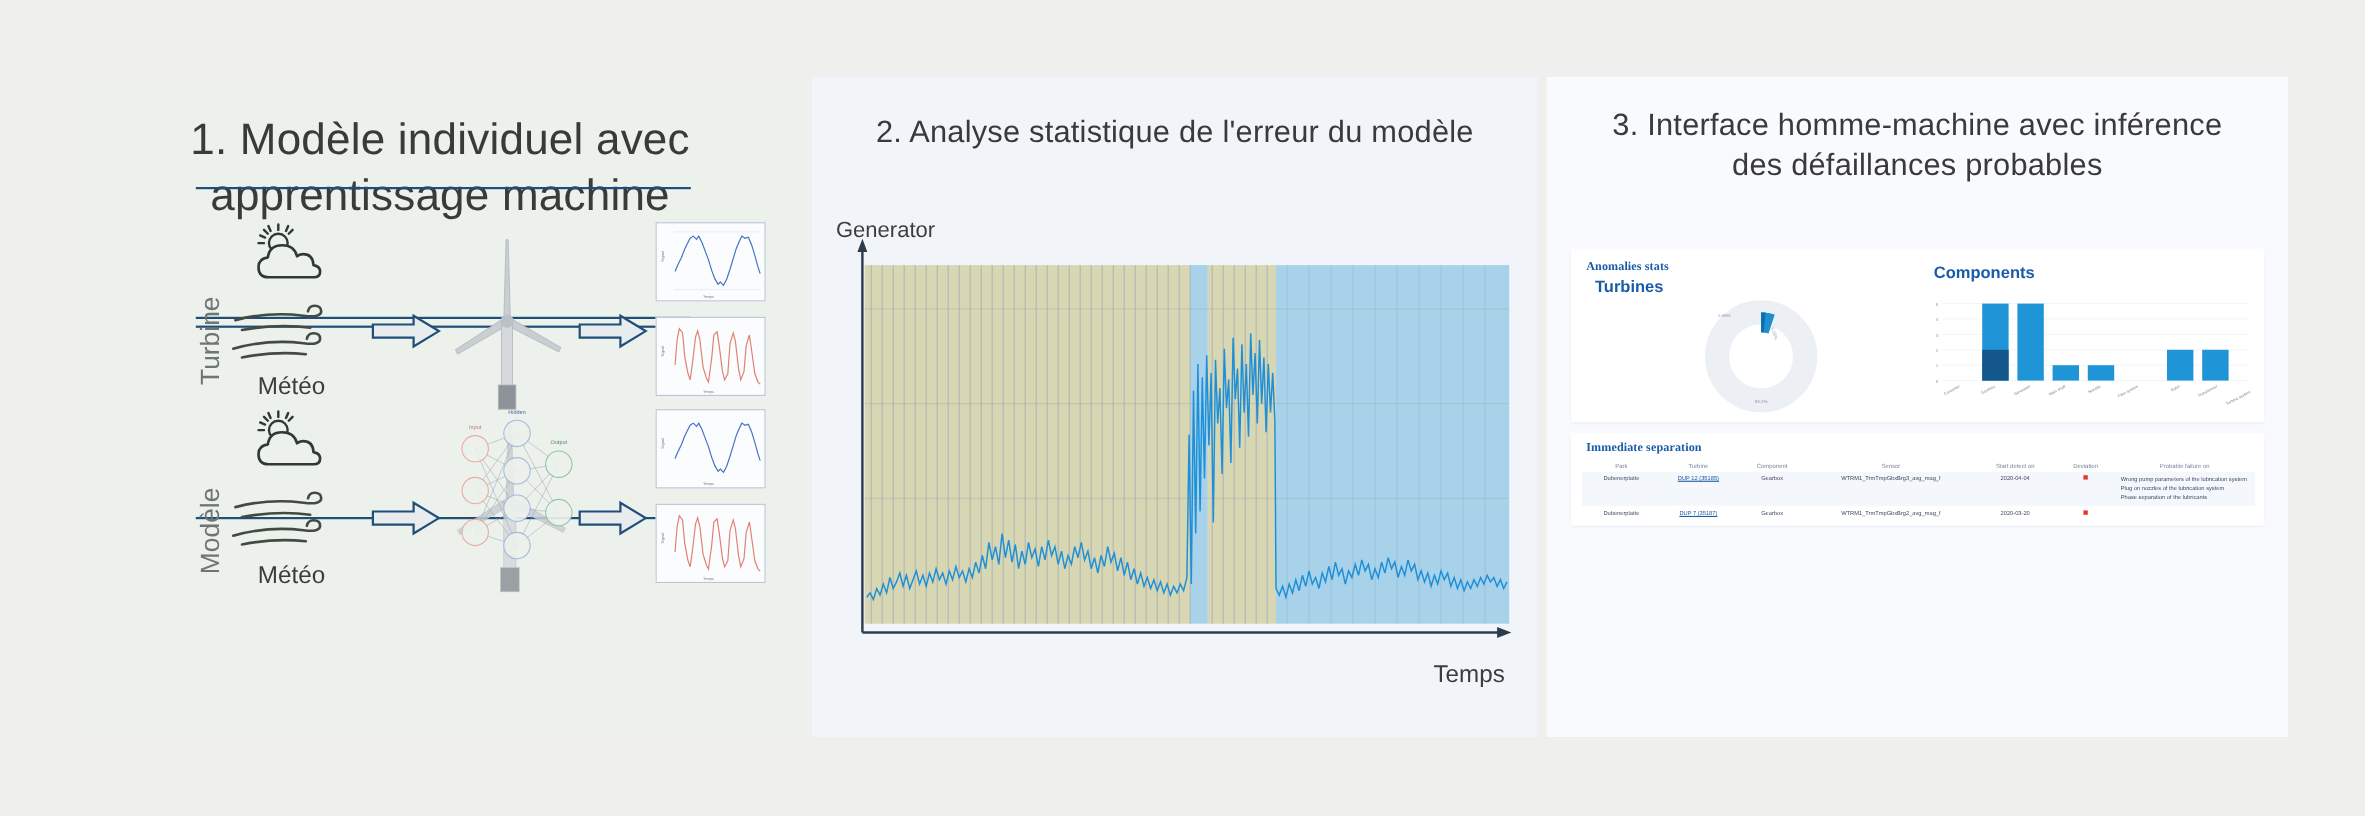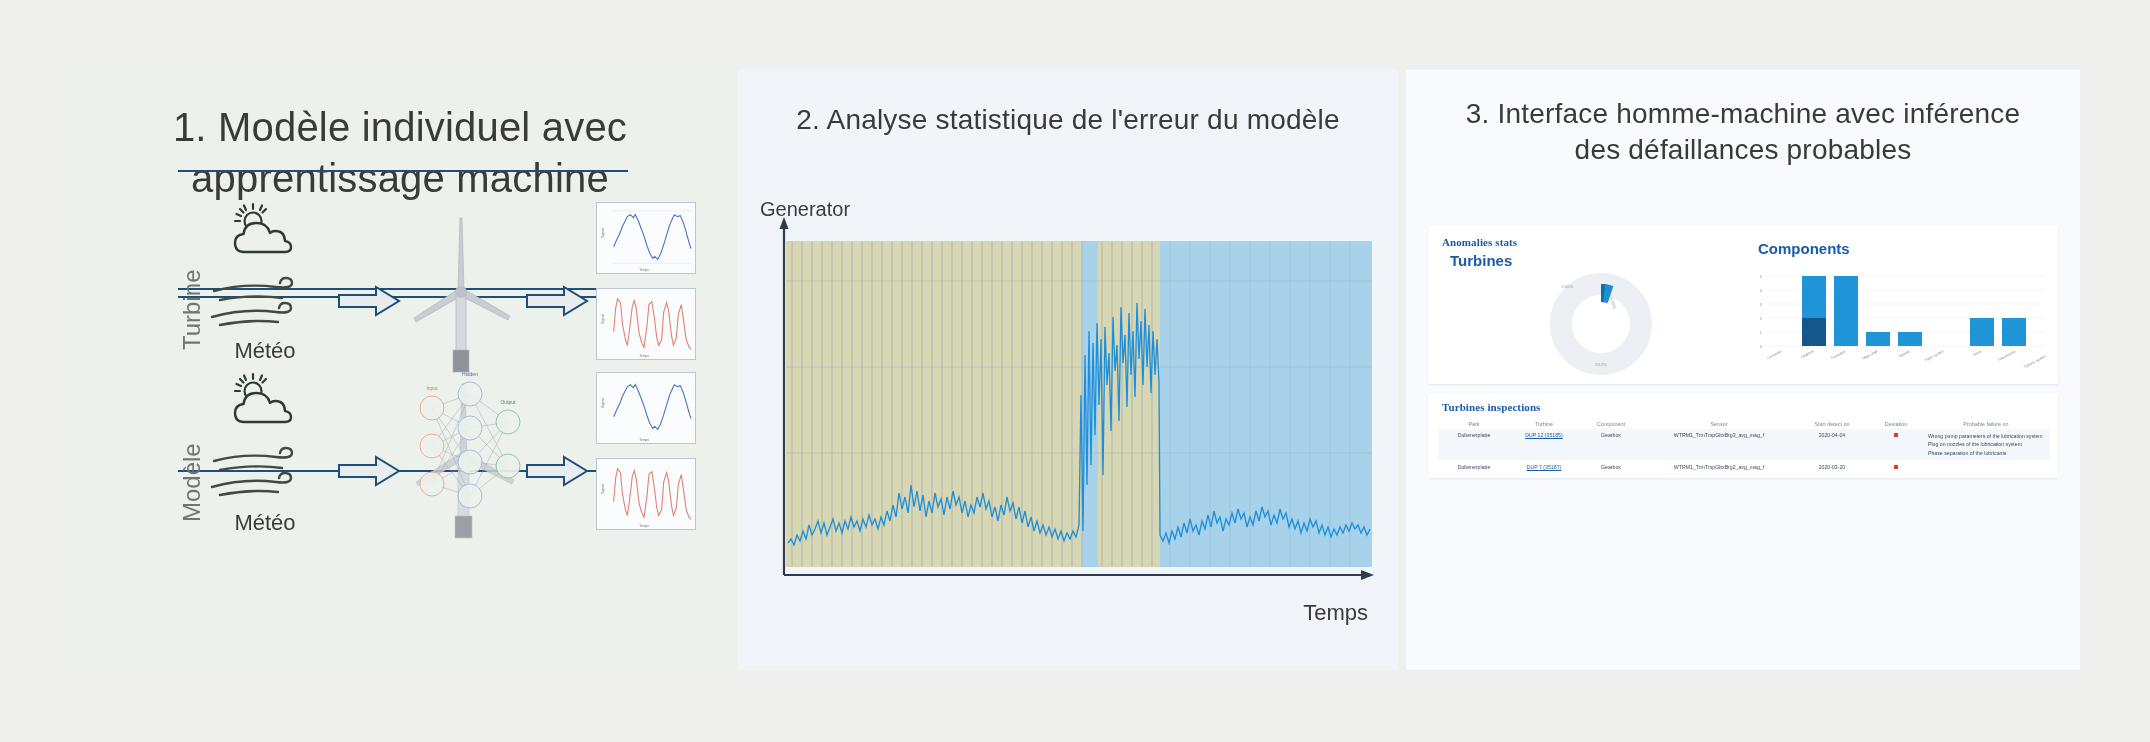--- a/index.html
+++ b/index.html
@@ -445,21 +445,21 @@
             <text x="196" y="94" transform="rotate(-28 196 94)" text-anchor="end">Pitch system</text>
             <text x="234" y="94" transform="rotate(-28 234 94)" text-anchor="end">Rotor</text>
             <text x="268" y="94" transform="rotate(-28 268 94)" text-anchor="end">Transformer</text>
             <text x="298" y="99" transform="rotate(-28 298 99)" text-anchor="end">Turbine system</text>
           </g>
         </svg>
       </div>
     </div>
 
     <div class="dashcard" id="dash-insp">
-      <div class="dash-h1" style="left:14px;top:7px;">Turbines inspections</div>
+      <div class="dash-h1" style="left:14px;top:7px;">Immediate separation</div>
 
       <div style="position:absolute;left:10px;top:25px;right:8px;">
 
         <div style="display:flex;font-size:5.4px;color:#7a8699;padding:2px 0;">
           <div style="width:72px;text-align:center;">Park</div>
           <div style="width:68px;text-align:center;">Turbine</div>
           <div style="width:66px;text-align:center;">Component</div>
           <div style="width:150px;text-align:center;">Sensor</div>
           <div style="width:76px;text-align:center;">Start detect on</div>
           <div style="width:52px;text-align:center;">Deviation</div>

